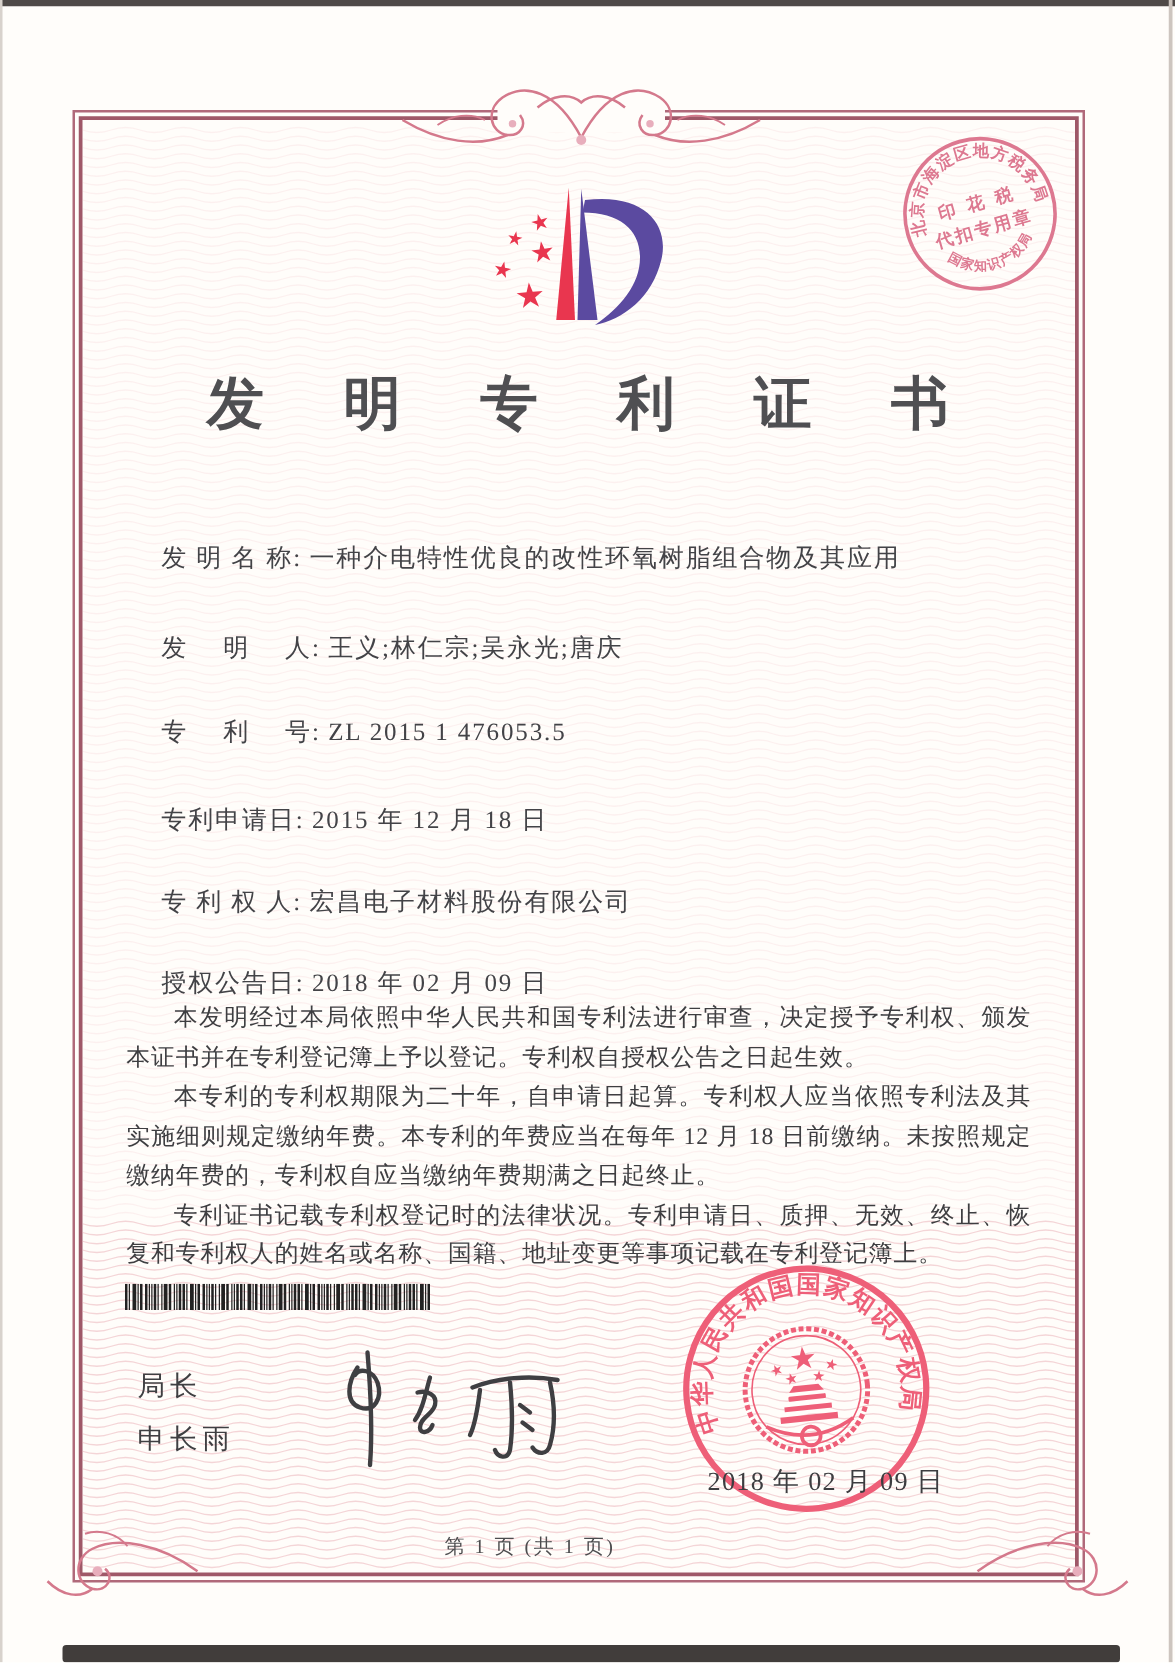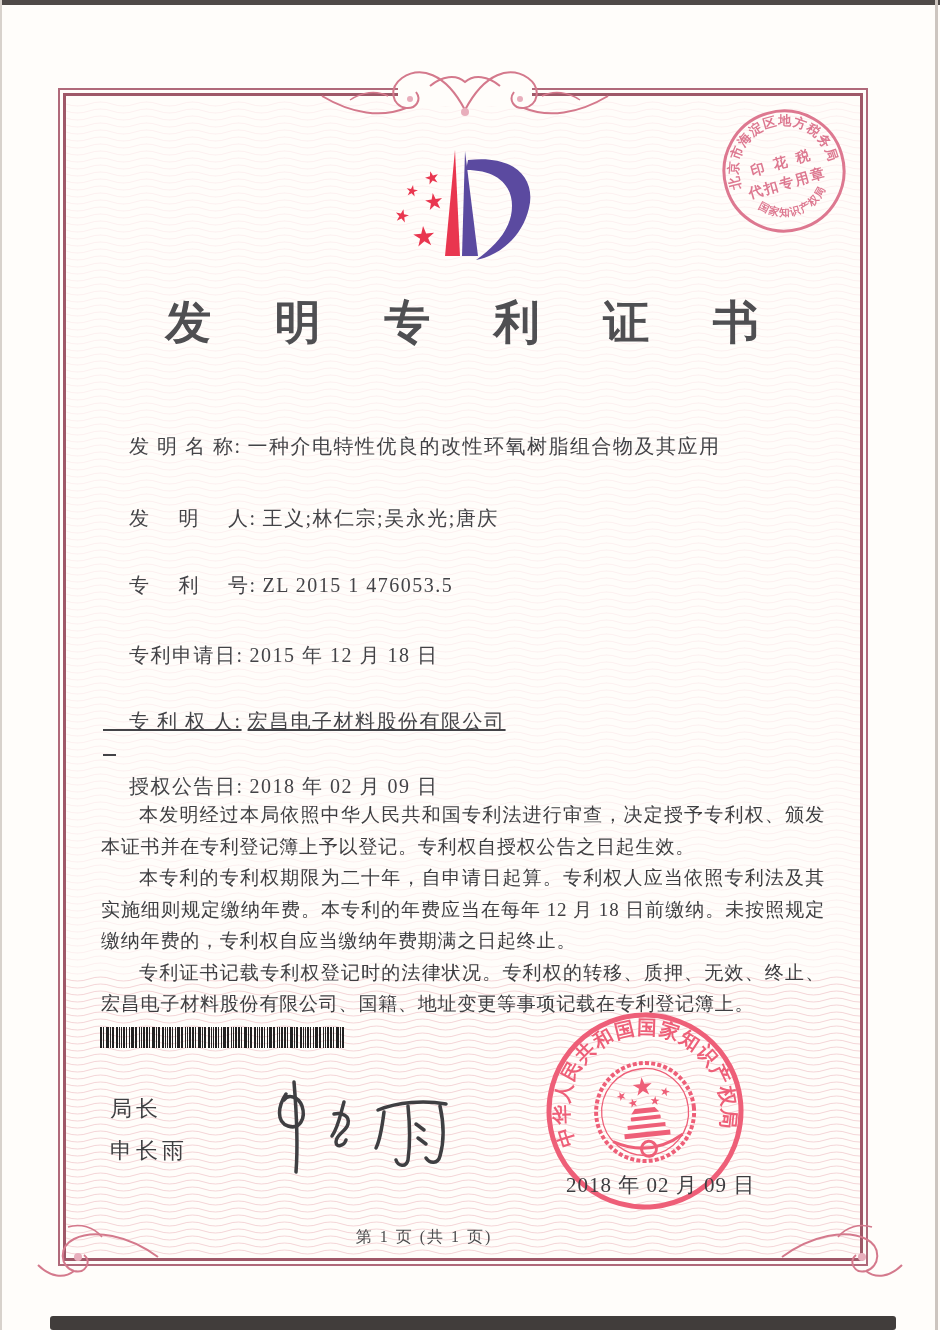--- a/index.html
+++ b/index.html
@@ -13,21 +13,21 @@
   .edge-bottom{left:50px;top:1316px;width:846px;height:14px;background:#413d3b;border-radius:3px;}
   
   .frame{left:58px;top:88px;width:806px;height:1174px;border:2px solid #b0697a;}
   .frame-inner{position:absolute;left:3px;top:3px;right:3px;bottom:3px;border:3px solid #9f5868;}
   #waves{position:absolute;left:6px;top:6px;pointer-events:none;}
   
   .cert-no{left:86px;top:158px;font-size:21px;letter-spacing:3px;white-space:pre;color:#515154;}
   .title{left:58px;top:292px;width:808px;margin:0;text-align:center;font-size:46px;font-weight:600;
          letter-spacing:26px;text-indent:26px;color:#4f4f52;}
   .field{left:103px;white-space:pre;font-size:20px;letter-spacing:1.5px;color:#434347;}
-  .f0{top:410px;} .f1{top:482px;} .f2{top:549px;} .f3{top:619px;} .f4{top:685px;text-decoration:underline;} .f5{top:750px;}
+  .f0{top:410px;} .f1{top:482px;} .f2{top:549px;} .f3{top:619px;} .f4{top:685px;} .f5{top:750px;}
   .field .val{margin-left:6px;}
   .paras{left:101px;top:799px;width:724px;font-size:19px;line-height:31.5px;letter-spacing:0.8px;
          color:#3e3e41;text-align:justify;}
   .paras p{margin:0;text-indent:2em;}
   #barcode{left:100px;top:1027px;width:248px;height:21px;font-size:0;white-space:nowrap;overflow:hidden;}
   #barcode i{display:inline-block;height:100%;background:#222;}
   #barcode u{display:inline-block;height:100%;}
   .officer-title{left:110px;top:1094px;font-size:22px;letter-spacing:4px;color:#3f3f42;}
   .officer-name{left:110px;top:1136px;font-size:22px;letter-spacing:4px;color:#3f3f42;}
   .seal-date{left:566px;top:1171px;font-size:21px;letter-spacing:1px;white-space:pre;color:#3d3d40;}
@@ -303,21 +303,21 @@
   <div class="abs field f4">
     <span>专 利 权 人:</span><span class="val">宏昌电子材料股份有限公司</span>
   </div>
   <div class="abs field f5">
     <span>授权公告日:</span><span class="val">2018 年 02 月 09 日</span>
   </div>
 
   <div class="abs paras">
     <p>本发明经过本局依照中华人民共和国专利法进行审查，决定授予专利权、颁发本证书并在专利登记簿上予以登记。专利权自授权公告之日起生效。</p>
     <p>本专利的专利权期限为二十年，自申请日起算。专利权人应当依照专利法及其实施细则规定缴纳年费。本专利的年费应当在每年 12 月 18 日前缴纳。未按照规定缴纳年费的，专利权自应当缴纳年费期满之日起终止。</p>
-    <p>专利证书记载专利权登记时的法律状况。专利权的转移、质押、无效、终止、宏昌电子材料股份有限公司、国籍、地址变更等事项记载在专利登记簿上。</p>
+    <p>专利证书记载专利权登记时的法律状况。专利申请日、质押、无效、终止、恢复和专利权人的姓名或名称、国籍、地址变更等事项记载在专利登记簿上。</p>
   </div>
 
   <div class="abs" id="barcode"><i style="width:2px"></i><u style="width:1px"></u><i style="width:1px"></i><u style="width:2px"></u><i style="width:3px"></i><u style="width:1px"></u><i style="width:1px"></i><u style="width:1px"></u><i style="width:2px"></i><u style="width:2px"></u><i style="width:2px"></i><u style="width:1px"></u><i style="width:1px"></i><u style="width:1px"></u><i style="width:1px"></i><u style="width:1px"></u><i style="width:2px"></i><u style="width:1px"></u><i style="width:1px"></i><u style="width:2px"></u><i style="width:1px"></i><u style="width:1px"></u><i style="width:3px"></i><u style="width:1px"></u><i style="width:2px"></i><u style="width:2px"></u><i style="width:1px"></i><u style="width:1px"></u><i style="width:1px"></i><u style="width:1px"></u><i style="width:2px"></i><u style="width:1px"></u><i style="width:2px"></i><u style="width:1px"></u><i style="width:1px"></i><u style="width:2px"></u><i style="width:3px"></i><u style="width:1px"></u><i style="width:1px"></i><u style="width:1px"></u><i style="width:2px"></i><u style="width:2px"></u><i style="width:2px"></i><u style="width:1px"></u><i style="width:1px"></i><u style="width:1px"></u><i style="width:1px"></i><u style="width:1px"></u><i style="width:2px"></i><u style="width:1px"></u><i style="width:1px"></i><u style="width:2px"></u><i style="width:1px"></i><u style="width:1px"></u><i style="width:3px"></i><u style="width:1px"></u><i style="width:2px"></i><u style="width:2px"></u><i style="width:1px"></i><u style="width:1px"></u><i style="width:1px"></i><u style="width:1px"></u><i style="width:2px"></i><u style="width:1px"></u><i style="width:2px"></i><u style="width:1px"></u><i style="width:1px"></i><u style="width:2px"></u><i style="width:3px"></i><u style="width:1px"></u><i style="width:1px"></i><u style="width:1px"></u><i style="width:2px"></i><u style="width:2px"></u><i style="width:2px"></i><u style="width:1px"></u><i style="width:1px"></i><u style="width:1px"></u><i style="width:1px"></i><u style="width:1px"></u><i style="width:2px"></i><u style="width:1px"></u><i style="width:1px"></i><u style="width:2px"></u><i style="width:1px"></i><u style="width:1px"></u><i style="width:3px"></i><u style="width:1px"></u><i style="width:2px"></i><u style="width:2px"></u><i style="width:1px"></i><u style="width:1px"></u><i style="width:1px"></i><u style="width:1px"></u><i style="width:2px"></i><u style="width:1px"></u><i style="width:2px"></i><u style="width:1px"></u><i style="width:1px"></i><u style="width:2px"></u><i style="width:3px"></i><u style="width:1px"></u><i style="width:1px"></i><u style="width:1px"></u><i style="width:2px"></i><u style="width:2px"></u><i style="width:2px"></i><u style="width:1px"></u><i style="width:1px"></i><u style="width:1px"></u><i style="width:1px"></i><u style="width:1px"></u><i style="width:2px"></i><u style="width:1px"></u><i style="width:1px"></i><u style="width:2px"></u><i style="width:1px"></i><u style="width:1px"></u><i style="width:3px"></i><u style="width:1px"></u><i style="width:2px"></i><u style="width:2px"></u><i style="width:1px"></i><u style="width:1px"></u><i style="width:1px"></i><u style="width:1px"></u><i style="width:2px"></i><u style="width:1px"></u><i style="width:2px"></i><u style="width:1px"></u><i style="width:1px"></i><u style="width:2px"></u><i style="width:3px"></i><u style="width:1px"></u><i style="width:1px"></i><u style="width:1px"></u><i style="width:2px"></i><u style="width:2px"></u><i style="width:2px"></i><u style="width:1px"></u><i style="width:1px"></i><u style="width:1px"></u><i style="width:1px"></i><u style="width:1px"></u><i style="width:2px"></i><u style="width:1px"></u><i style="width:1px"></i><u style="width:2px"></u><i style="width:1px"></i><u style="width:1px"></u><i style="width:3px"></i><u style="width:1px"></u><i style="width:2px"></i><u style="width:2px"></u><i style="width:1px"></i><u style="width:1px"></u><i style="width:1px"></i><u style="width:1px"></u><i style="width:2px"></i><u style="width:1px"></u><i style="width:2px"></i><u style="width:1px"></u><i style="width:1px"></i><u style="width:2px"></u><i style="width:3px"></i><u style="width:1px"></u><i style="width:1px"></i><u style="width:1px"></u><i style="width:2px"></i><u style="width:2px"></u></div>
 
   <div class="abs officer-title">局长</div>
   <div class="abs officer-name">申长雨</div>
 
   <svg class="abs" style="left:248px;top:1076px;" width="225" height="100" viewBox="0 0 225 100">
     <g fill="none" stroke="#3f3f42" stroke-width="3.5" stroke-linecap="round">
       <path d="M38 18 C30 30 28 46 40 50 C52 54 58 42 54 30 C50 20 40 18 36 24"></path>

